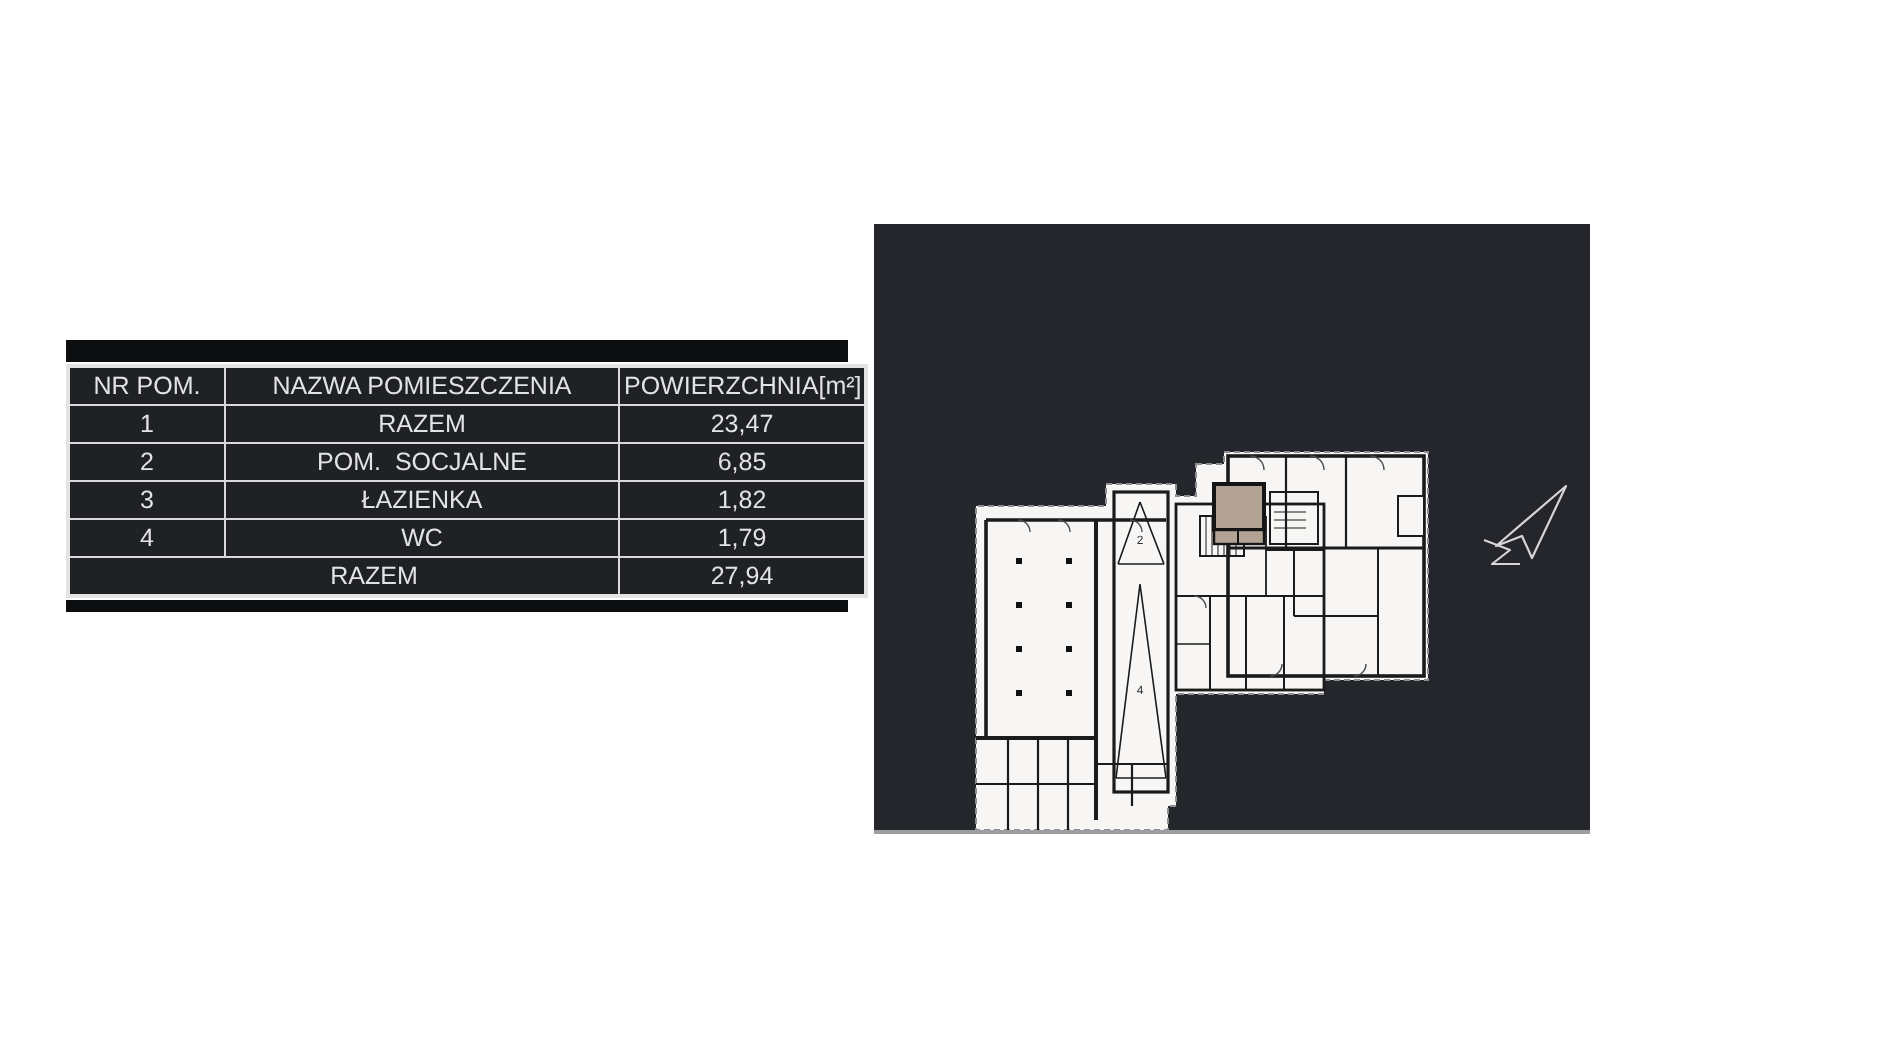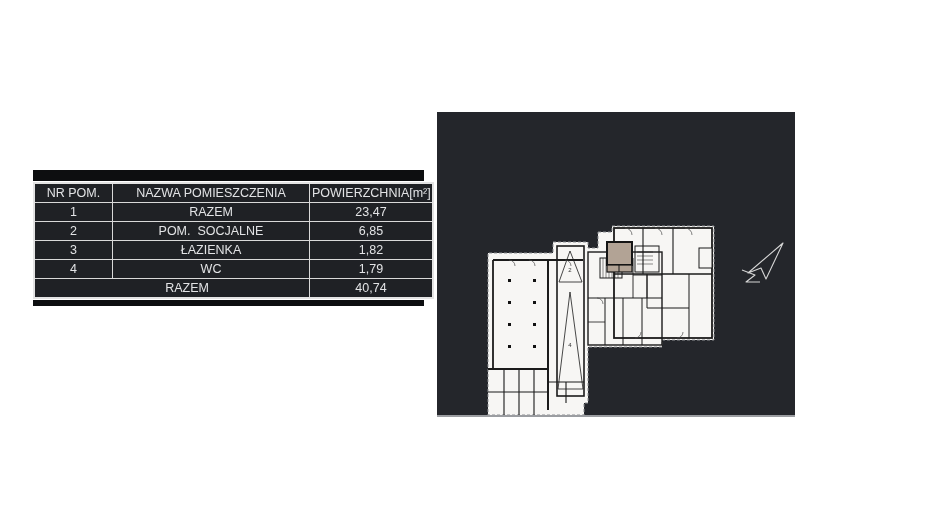--- a/index.html
+++ b/index.html
@@ -79,21 +79,21 @@
         <td>ŁAZIENKA</td>
         <td>1,82</td>
       </tr>
       <tr>
         <td>4</td>
         <td>WC</td>
         <td>1,79</td>
       </tr>
       <tr>
         <td colspan="2" class="total-label">RAZEM</td>
-        <td>40,74</td>
+        <td>27,94</td>
       </tr>
     </tbody>
       </table>
     <div class="bar bottom"></div>
   </div>
 
   <div class="panel">
 
     <svg class="plan" width="358" height="303" viewBox="0 0 358 303">
 

